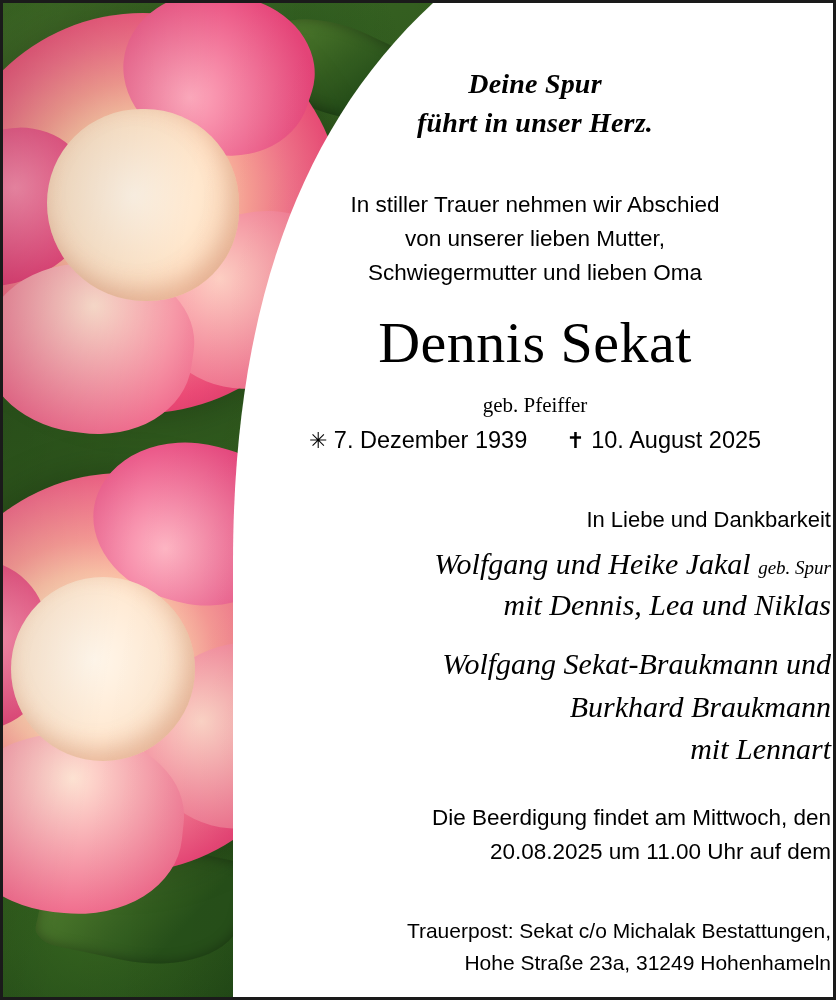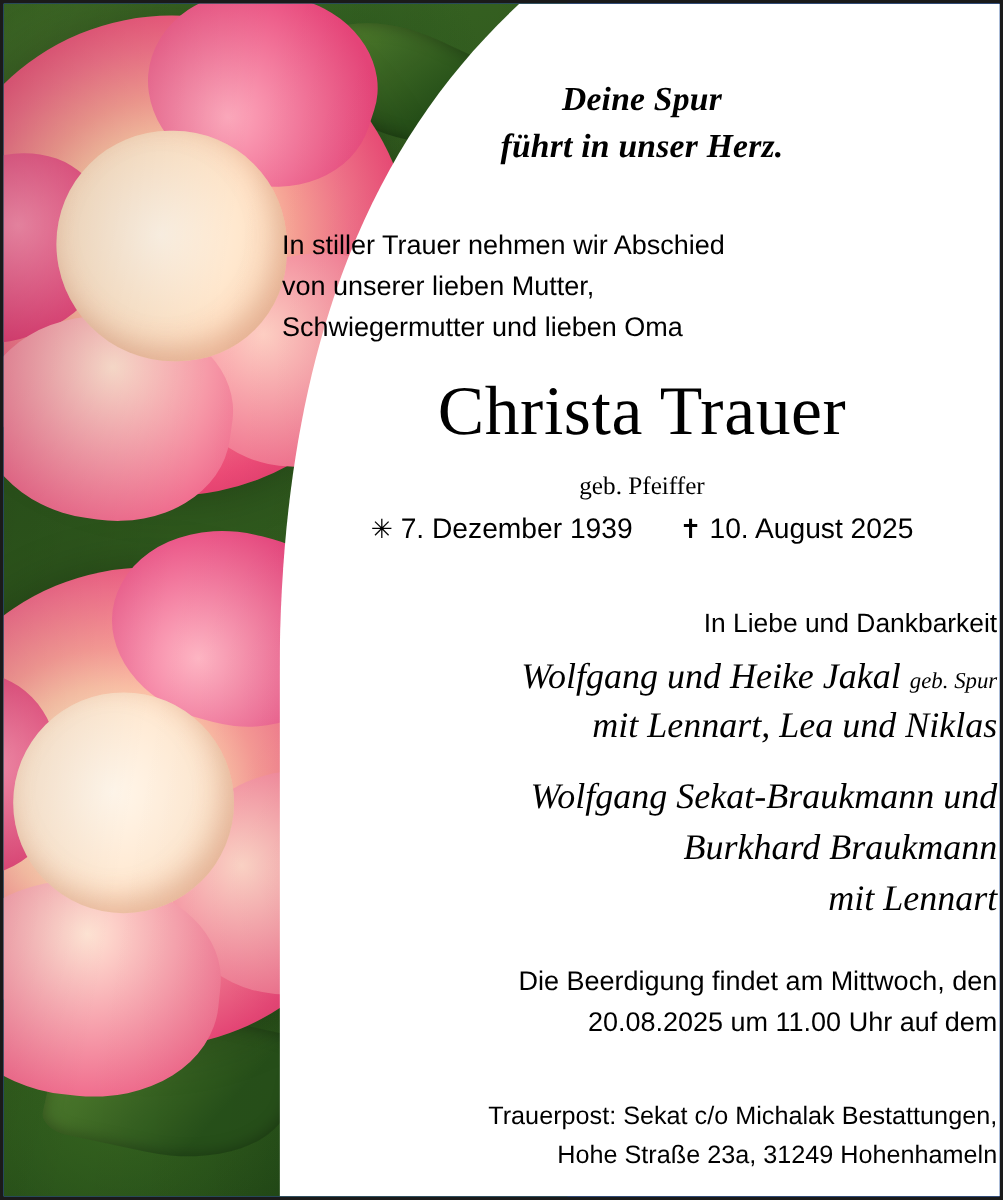--- a/index.html
+++ b/index.html
@@ -159,20 +159,21 @@
     font-size: 28px;
     line-height: 1.38;
     letter-spacing: .2px;
   }
 
   .intro {
     position: absolute;
     top: 185px;
     left: 0;
     width: 600px;
+    text-align: center;
     font-family: "Liberation Sans", sans-serif;
     font-size: 22.5px;
     line-height: 1.52;
   }
 
   .name {
     position: absolute;
     top: 310px;
     left: 0;
     width: 600px;
@@ -287,40 +288,40 @@
       <div>Deine Spur</div>
       <div>führt in unser Herz.</div>
     </div>
 
     <div class="intro">
       <div>In stiller Trauer nehmen wir Abschied</div>
       <div>von unserer lieben Mutter,</div>
       <div>Schwiegermutter und lieben Oma</div>
     </div>
 
-    <div class="name">Christa Trauer</div>
+    <div class="name">Dennis Sekat</div>
 
     <div class="maiden">geb. Pfeiffer</div>
 
     <div class="dates">
       <span class="sym">✳</span>
       <span>7. Dezember 1939</span>
       <span class="gap"></span>
       <span class="sym">✝</span>
       <span>10. August 2025</span>
     </div>
 
     <div class="block b-liebe">In Liebe und Dankbarkeit</div>
 
     <div class="block family1">
       <div>
         <span>Wolfgang und Heike Jakal</span>
         <span class="small">geb. Spur</span>
       </div>
-      <div>mit Lennart, Lea und Niklas</div>
+      <div>mit Dennis, Lea und Niklas</div>
     </div>
 
     <div class="block family2">
       <div>Wolfgang Sekat-Braukmann und</div>
       <div>Burkhard Braukmann</div>
       <div>mit Lennart</div>
     </div>
 
     <div class="block funeral">
       <div>Die Beerdigung findet am Mittwoch, den</div>

